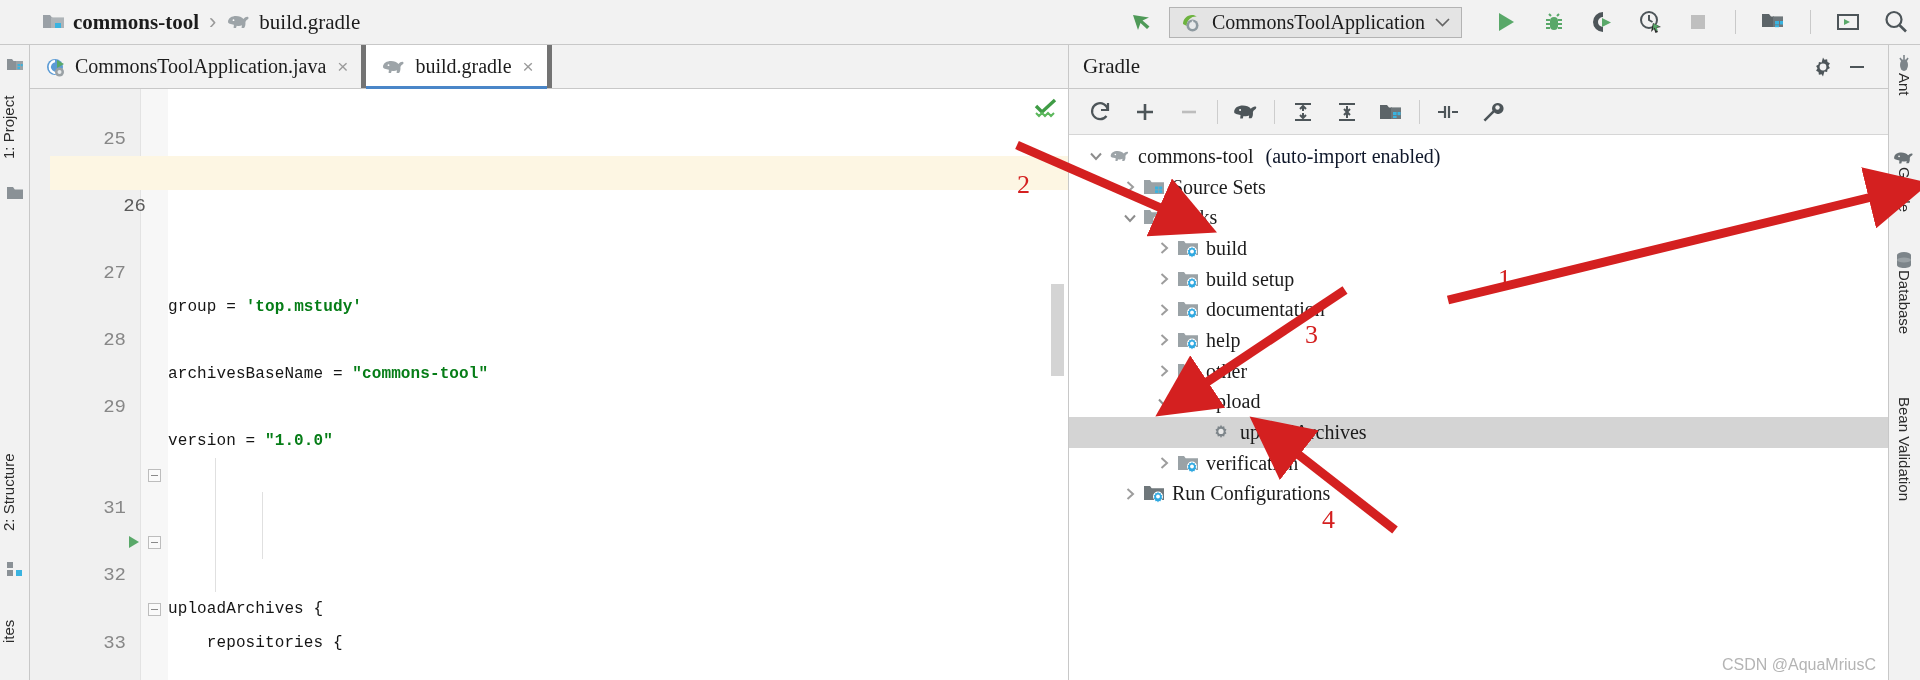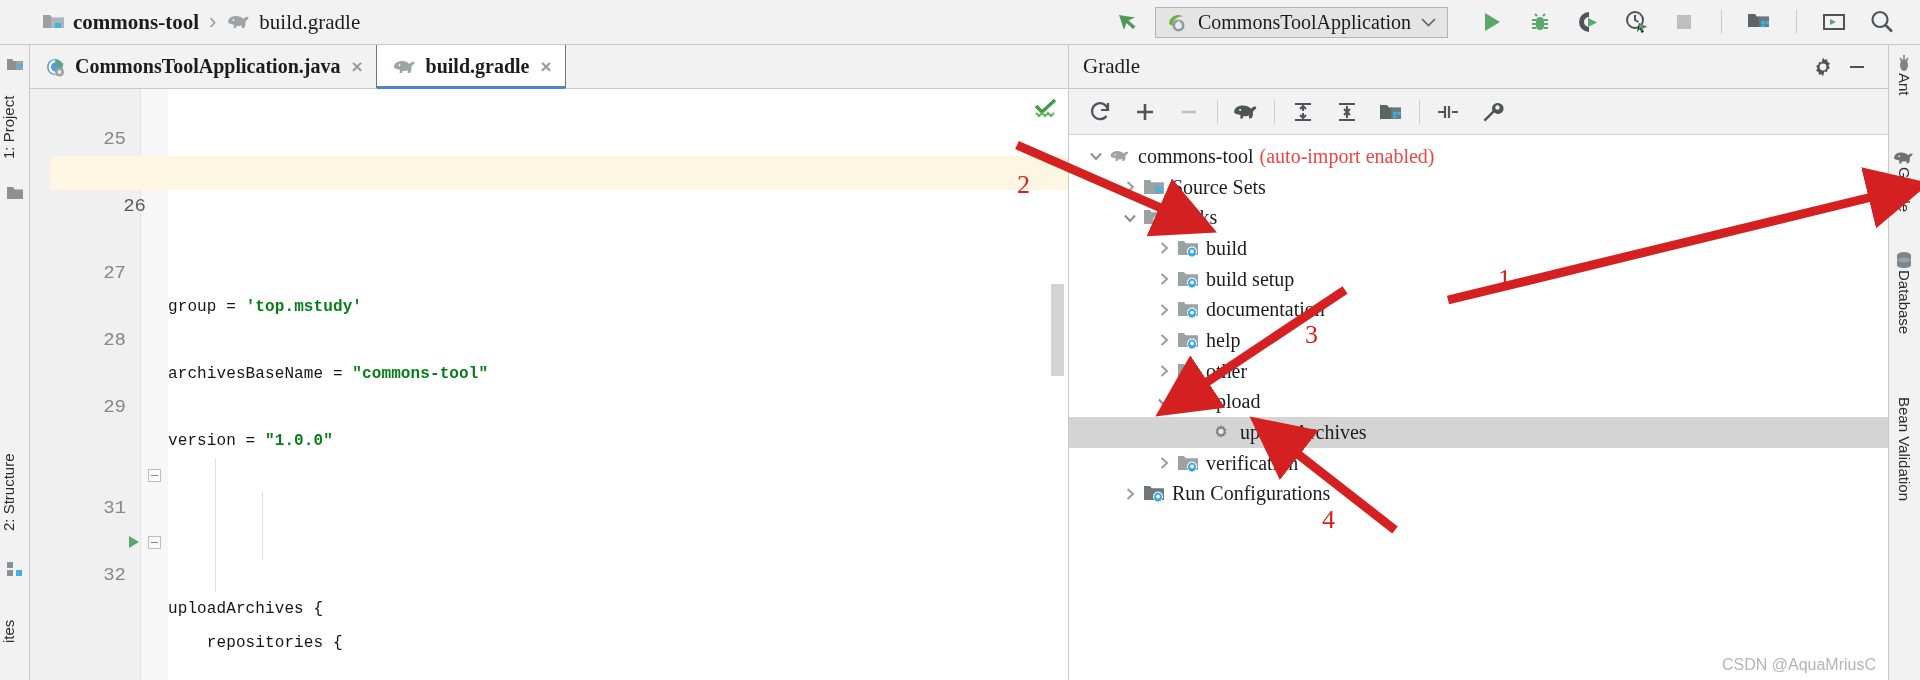--- a/index.html
+++ b/index.html
@@ -18,21 +18,21 @@
     background:#f2f2f2;
     border-bottom:1px solid #c8c8c8;
     display:flex; align-items:center;
   }
   .breadcrumb { display:flex; align-items:center; padding-left:42px; gap:7px; }
   .bc-text { font-size:21px; color:#1c1c1c; }
   .bc-text.bold { font-weight:bold; }
   .bc-sep { color:#9a9a9a; font-size:22px; margin:0 3px; font-family:"Liberation Sans",sans-serif; }
 
   .tb-spacer { flex:1 1 auto; }
-  .tb-icons { display:flex; align-items:center; gap:8px; padding-right:18px; }
+  .tb-icons { display:flex; align-items:center; gap:8px; padding-right:4px; }
   .tb-btn {
     width:40px; height:40px; display:flex; align-items:center; justify-content:center;
   }
   .run-config {
     display:flex; align-items:center; gap:9px;
     height:31px; padding:0 10px 0 9px;
     background:#e4e4e4; border:1px solid #b3b3b3;
     margin-right:16px;
   }
   .run-config-label { font-size:20px; color:#1b1b1b; }
@@ -75,22 +75,21 @@
   }
   .tabbar {
     position:relative; height:44px; background:#f2f2f2;
     border-bottom:1px solid #c8c8c8;
     display:flex; align-items:flex-end;
   }
   .tab {
     height:43px; display:flex; align-items:center; gap:8px;
     padding:0 13px 0 15px;
     background:#f2f2f2; position:relative;
-    border-right:1px solid #737373;
-    font-weight:bold;
+    border-right:5px solid #737373;
   }
   .tab.active { background:#ffffff; }
   .tab.active:after {
     content:""; position:absolute; left:0; right:0; bottom:-1px; height:3px;
     background:#4a86c8;
   }
   .tab-label { font-size:20px; color:#1c1c1c; white-space:nowrap; }
   .tab-close { font-size:19px; color:#9b9b9b; margin-left:3px; font-family:"Liberation Sans",sans-serif; }
 
   .code-area { position:relative; height:591px; background:#ffffff; overflow:hidden; }
@@ -158,21 +157,21 @@
 
   .tree { position:relative; padding-top:6px; }
   .tree-row {
     position:relative; height:30.7px; display:flex; align-items:center;
     font-size:20px; color:#1c1c1c;
   }
   .tree-row.selected { background:#d4d4d4; }
   .tw { width:26px; display:flex; align-items:center; justify-content:center; flex:0 0 26px; }
   .tree-icon { width:22px; height:20px; flex:0 0 22px; margin-right:7px; display:flex; align-items:center;}
   .tree-label { white-space:nowrap; }
-  .tree-muted { color:#ef4444; margin-left:6px; }
+  .tree-muted { color:#0f172a; margin-left:12px; }
 
   
   .anno-num {
     position:absolute; color:#d42020; font-size:26px;
     font-family:"Liberation Serif", serif; font-weight:500;
   }
   .watermark {
     position:absolute; right:44px; bottom:6px;
     font-size:16px; color:#b4b4b4;
     font-family:"Liberation Sans", sans-serif;
@@ -417,20 +416,25 @@
         <span class="fold-mark minus" style="top:10px;"></span>
         <span class="txt">uploadArchives {</span>
       </div>
 
       <div class="line" style="top:235.2px;">
         <span class="num">32</span>
         <span class="fold-mark minus" style="top:10px;"></span>
         <span class="txt">    repositories {</span>
       </div>
 
+      <div class="line" style="top:268.8px;">
+        <span class="num">33</span>
+        <span class="fold-mark minus" style="top:10px;"></span>
+        
+      </div>
 
     </div>
 
     <div class="inspect-ok">
       <svg width="24" height="22" viewBox="0 0 24 22">
         <path d="M2 9 L8 15 L21 3" stroke="#3f9c45" stroke-width="3.4" fill="none"></path>
         <path d="M2 16 l3 3 3-3 3 3 3-3 3 3 3-3" stroke="#5cb85c" stroke-width="2" fill="none"></path>
       </svg>
     </div>
     <div class="v-scroll"></div>

